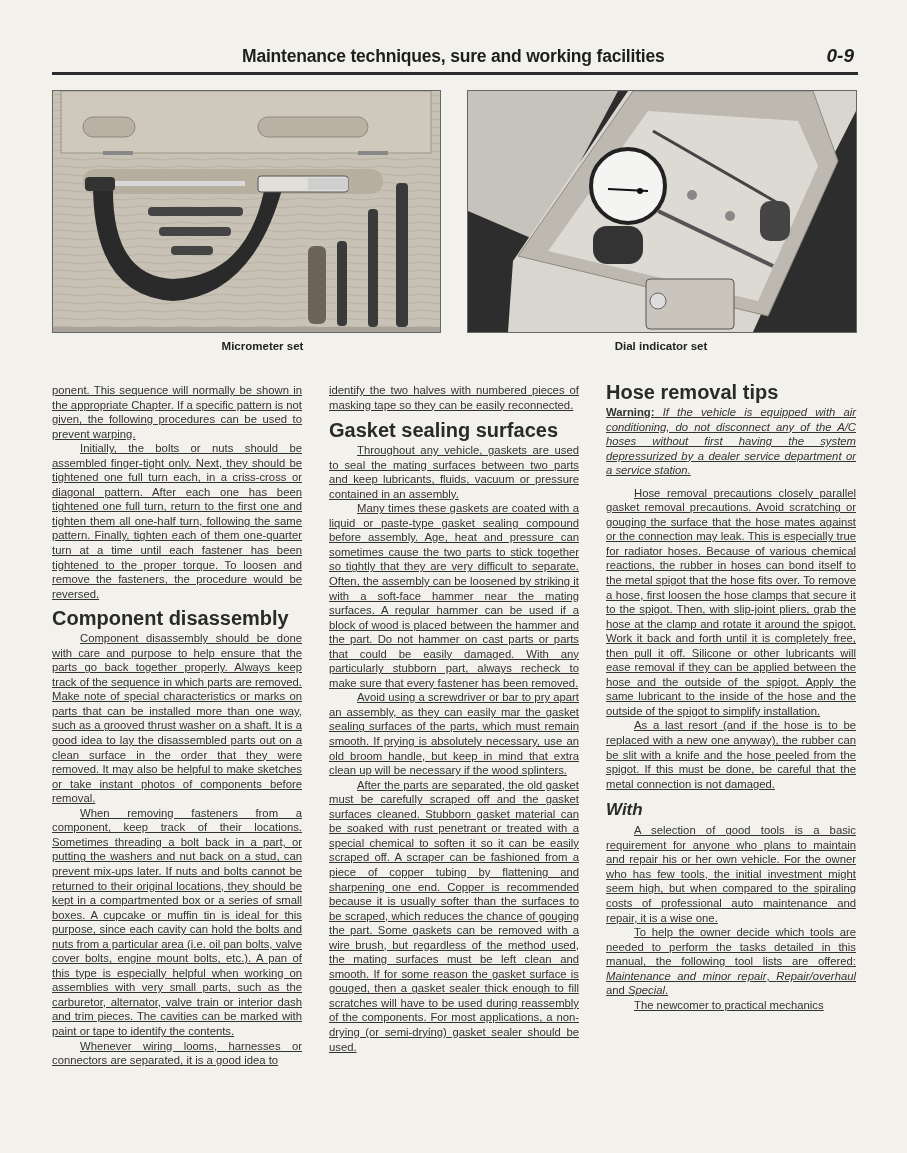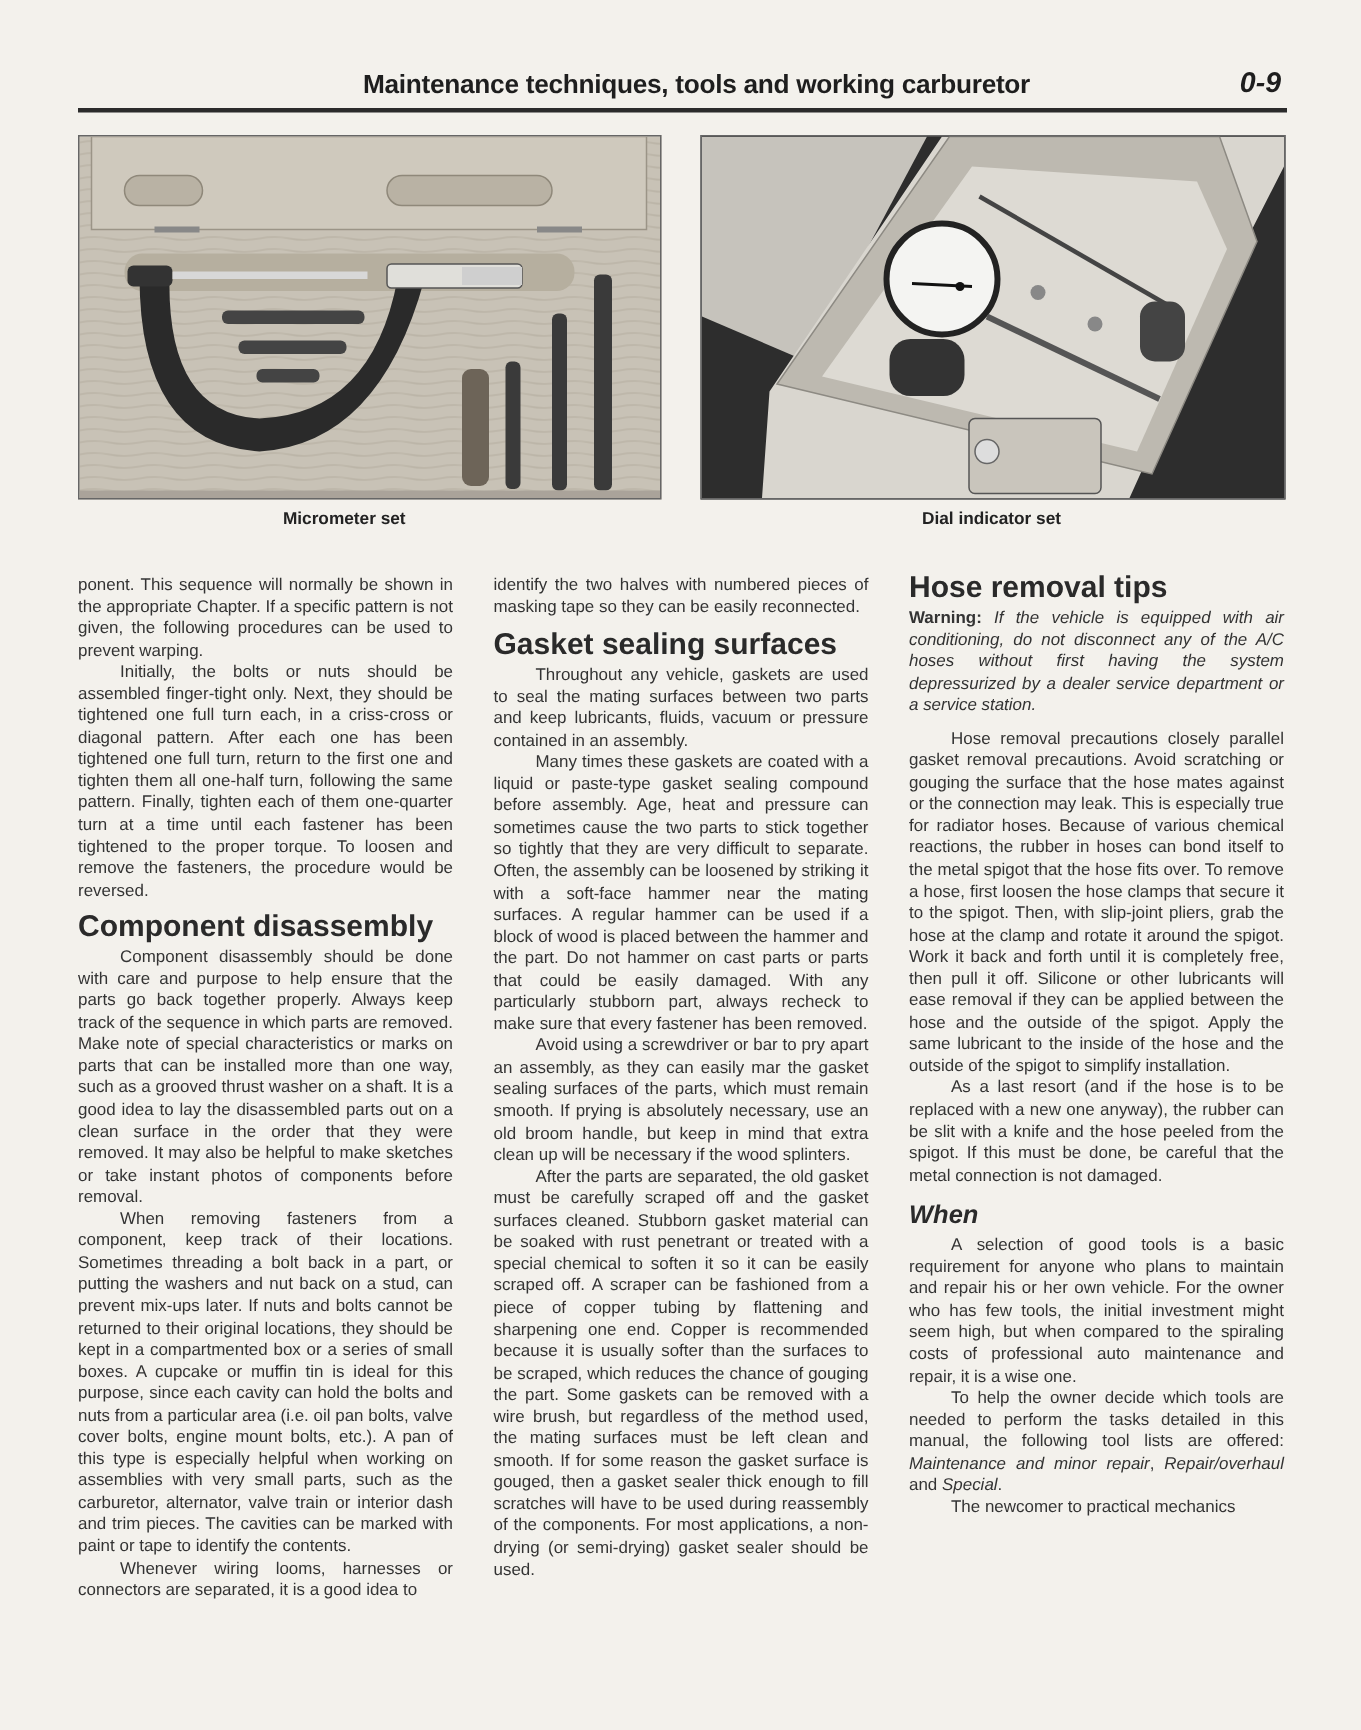--- a/index.html
+++ b/index.html
@@ -29,35 +29,35 @@
   .photo {
     position: absolute; border: 1px solid #666; overflow: hidden;
   }
   .caption {
     position: absolute; font-weight: bold; font-size: 11.5px; color: #222; text-align: center;
   }
   .col {
     position: absolute; top: 383px; font-size: 11.3px; line-height: 14.55px;
     text-align: justify; color: #333;
   }
-  .col p { margin: 0; text-indent: 0; }
+  .col p { margin: 0; text-indent: 0; text-decoration: underline; }
   .col p.ind { text-indent: 28px; }
   .col h2 {
     margin: 8px 0 4px 0; font-size: 20px; font-weight: bold; color: #2a2a2a; line-height: 18px;
   }
   .col h2.italic { font-style: italic; font-size: 17px; margin-top: 10px; }
   .warn-label { font-weight: bold; font-style: normal; }
   .warn { font-style: italic; }
   em { font-style: italic; }
 </style>
 </head>
 <body>
 
 <div class="page-header">
-  <div class="header-title">Maintenance techniques, tools and working carburetor</div>
+  <div class="header-title">Maintenance techniques, sure and working facilities</div>
   <div class="page-number">0-9</div>
 </div>
 <div class="header-rule"></div>
 
 <div class="figure">
   <div class="photo" style="left:52px; top:90px; width:387px; height:241px; background:#c9c4ba;">
     <svg width="387" height="241" viewBox="0 0 387 241">
       <defs>
         <pattern id="wood" width="40" height="8" patternUnits="userSpaceOnUse">
           <rect width="40" height="8" fill="#c8c2b6"></rect>
@@ -79,21 +79,21 @@
       <rect x="95" y="116" width="95" height="9" rx="4" fill="#444"></rect>
       <rect x="106" y="136" width="72" height="9" rx="4" fill="#444"></rect>
       <rect x="118" y="155" width="42" height="9" rx="4" fill="#444"></rect>
       <rect x="255" y="155" width="18" height="78" rx="6" fill="#6d6458"></rect>
       <rect x="284" y="150" width="10" height="85" rx="4" fill="#3a3a3a"></rect>
       <rect x="315" y="118" width="10" height="118" rx="4" fill="#3a3a3a"></rect>
       <rect x="343" y="92" width="12" height="144" rx="4" fill="#3a3a3a"></rect>
       <rect x="0" y="236" width="387" height="5" fill="#aaa39a"></rect>
     </svg>
   </div>
-  <div class="caption" style="left:36px; top:340px; width:387px;">Micrometer set</div>
+  <div class="caption" style="left:69px; top:340px; width:387px;">Micrometer set</div>
 </div>
 
 <div class="figure">
   <div class="photo" style="left:467px; top:90px; width:388px; height:241px; background:#2d2d2d;">
     <svg width="388" height="241" viewBox="0 0 388 241">
       <polygon points="0,0 150,0 70,150 0,120" fill="#c6c3bc"></polygon>
       <polygon points="160,0 388,0 388,20 360,75 285,241 40,241 45,170" fill="#d9d6cf"></polygon>
       <polygon points="165,0 345,0 370,70 300,225 50,165" fill="#bdb9b0" stroke="#8d8a83"></polygon>
       <polygon points="180,20 330,30 350,75 290,210 80,160" fill="#dddad3"></polygon>
       <circle cx="160" cy="95" r="37" fill="#f4f4f2" stroke="#222" stroke-width="4"></circle>
@@ -131,17 +131,17 @@
 </div>
 
 <div class="col" style="left:606px; width:250px;">
   <h2 style="margin-top:0;">Hose removal tips</h2>
   <p style="margin-bottom:8px;">
     <span class="warn-label">Warning:</span>
     <span class="warn">If the vehicle is equipped with air conditioning, do not disconnect any of the A/C hoses without first having the system depressurized by a dealer service department or a service station.</span>
   </p>
   <p class="ind">Hose removal precautions closely parallel gasket removal precautions. Avoid scratching or gouging the surface that the hose mates against or the connection may leak. This is especially true for radiator hoses. Because of various chemical reactions, the rubber in hoses can bond itself to the metal spigot that the hose fits over. To remove a hose, first loosen the hose clamps that secure it to the spigot. Then, with slip-joint pliers, grab the hose at the clamp and rotate it around the spigot. Work it back and forth until it is completely free, then pull it off. Silicone or other lubricants will ease removal if they can be applied between the hose and the outside of the spigot. Apply the same lubricant to the inside of the hose and the outside of the spigot to simplify installation.</p>
   <p class="ind">As a last resort (and if the hose is to be replaced with a new one anyway), the rubber can be slit with a knife and the hose peeled from the spigot. If this must be done, be careful that the metal connection is not damaged.</p>
-  <h2 class="italic">When</h2>
+  <h2 class="italic">With</h2>
   <p class="ind">A selection of good tools is a basic requirement for anyone who plans to maintain and repair his or her own vehicle. For the owner who has few tools, the initial investment might seem high, but when compared to the spiraling costs of professional auto maintenance and repair, it is a wise one.</p>
   <p class="ind"><span>To help the owner decide which tools are needed to perform the tasks detailed in this manual, the following tool lists are offered: </span><em>Maintenance and minor repair</em><span>, </span><em>Repair/overhaul</em><span> and </span><em>Special</em><span>.</span></p>
   <p class="ind">The newcomer to practical mechanics</p>
 </div>
 
 </body></html>

